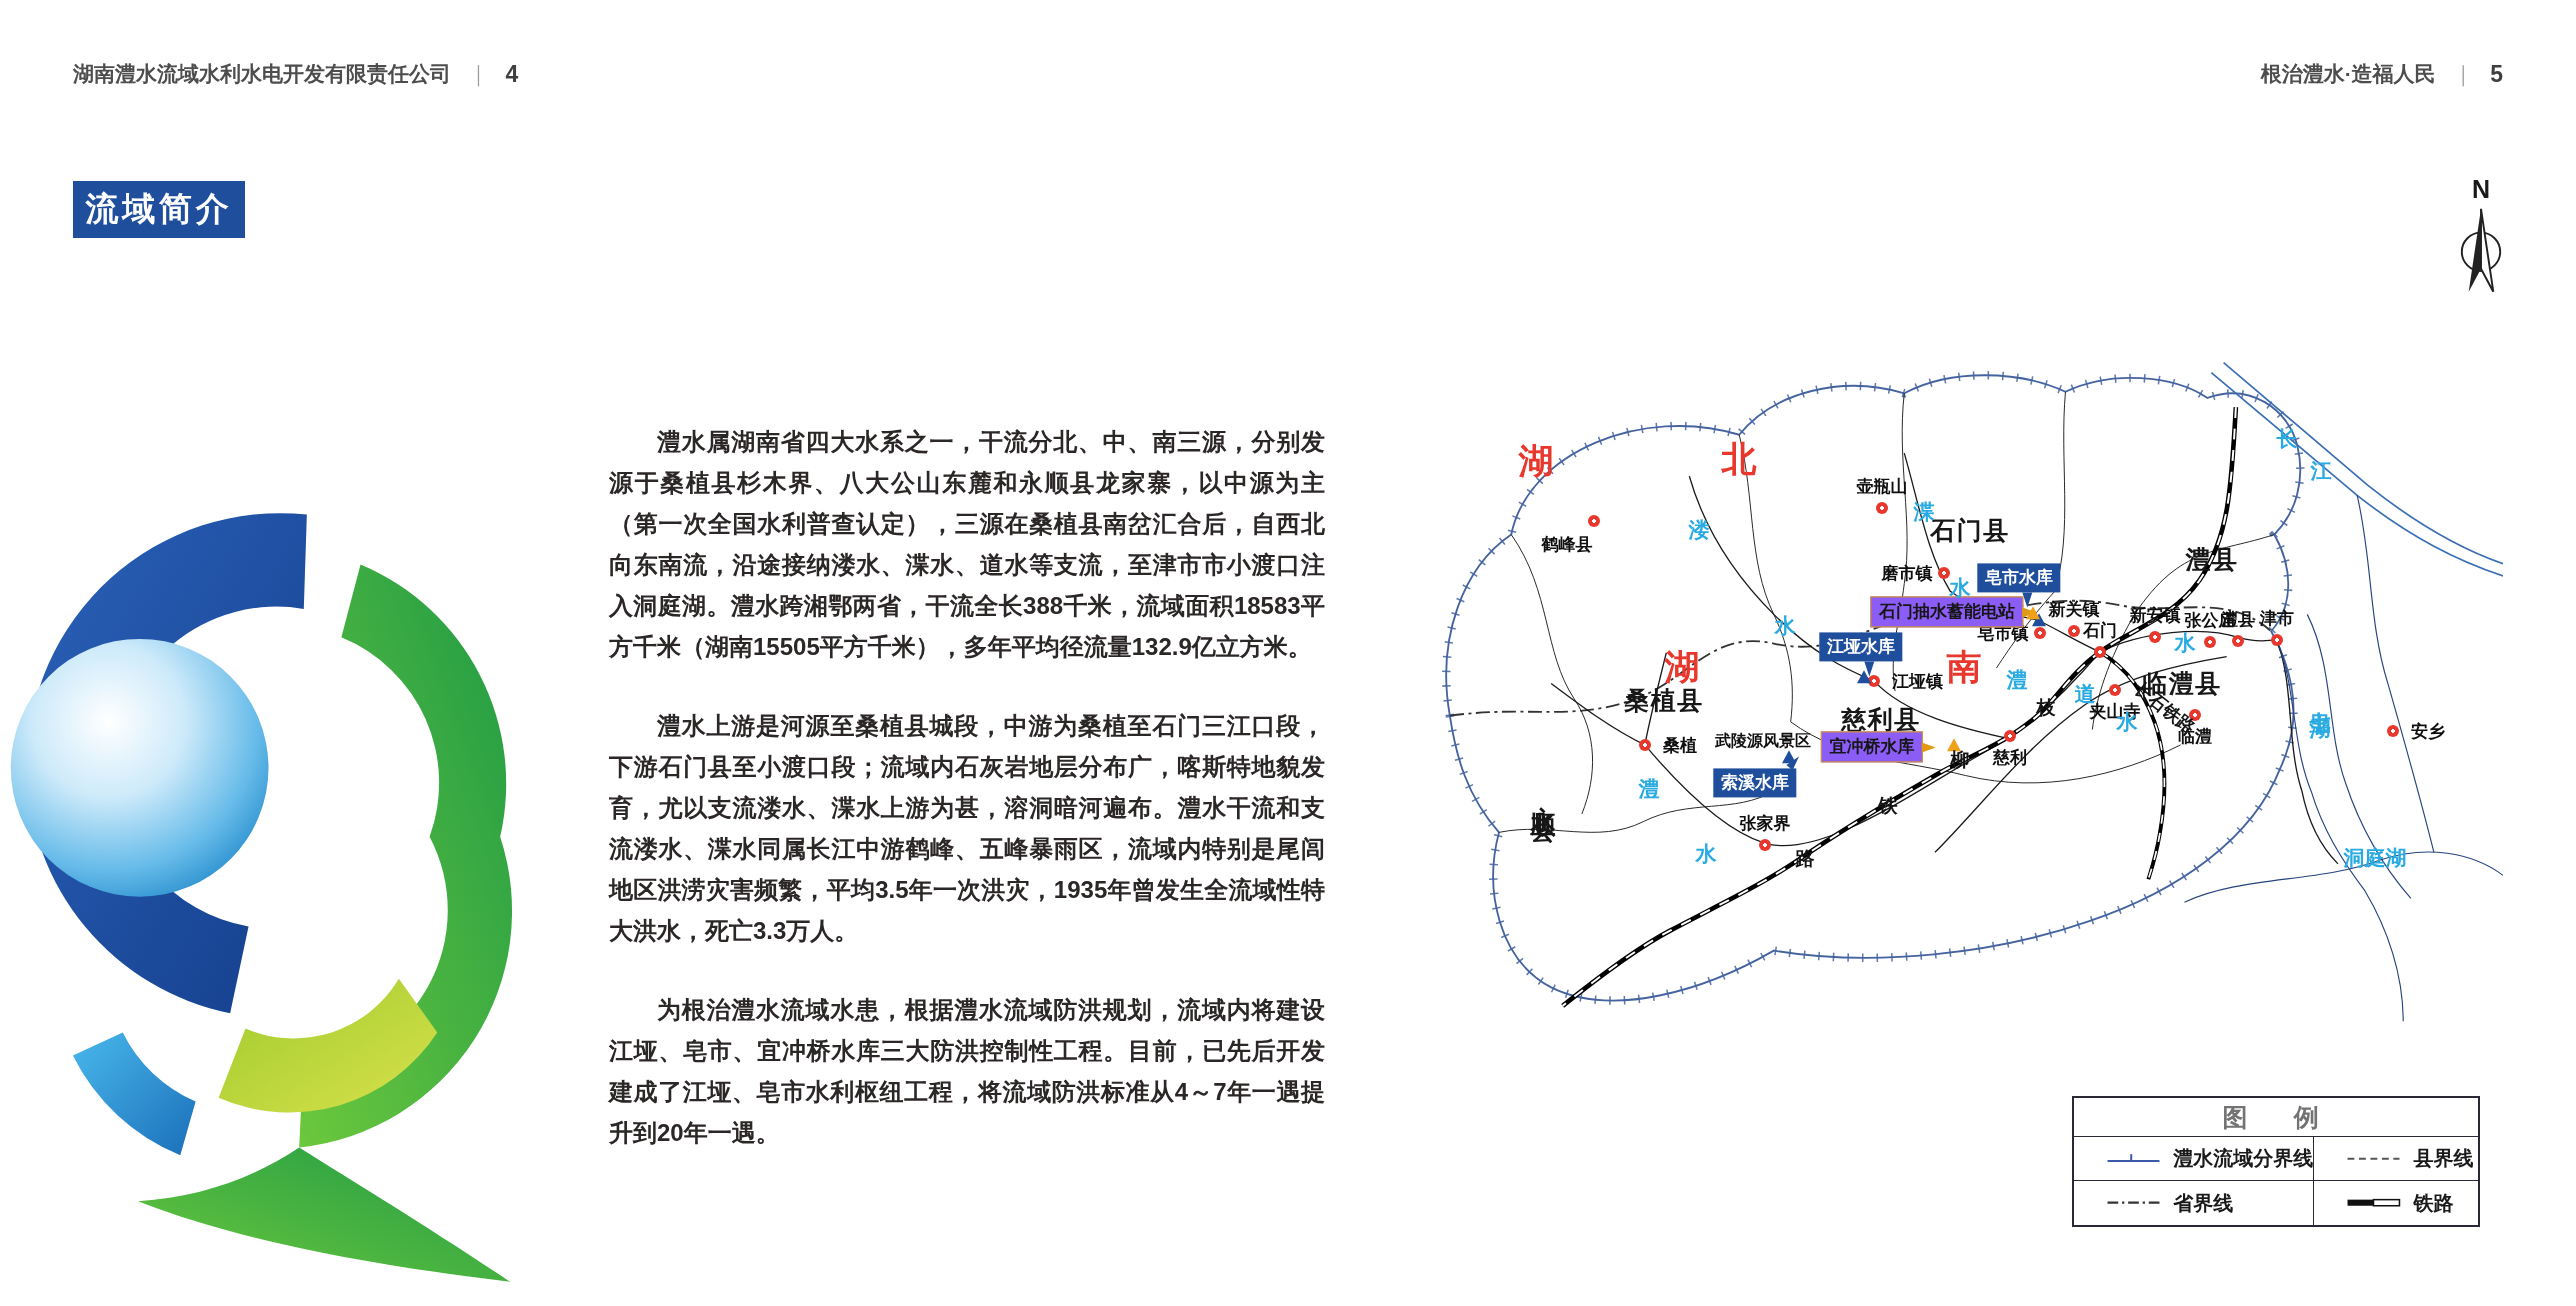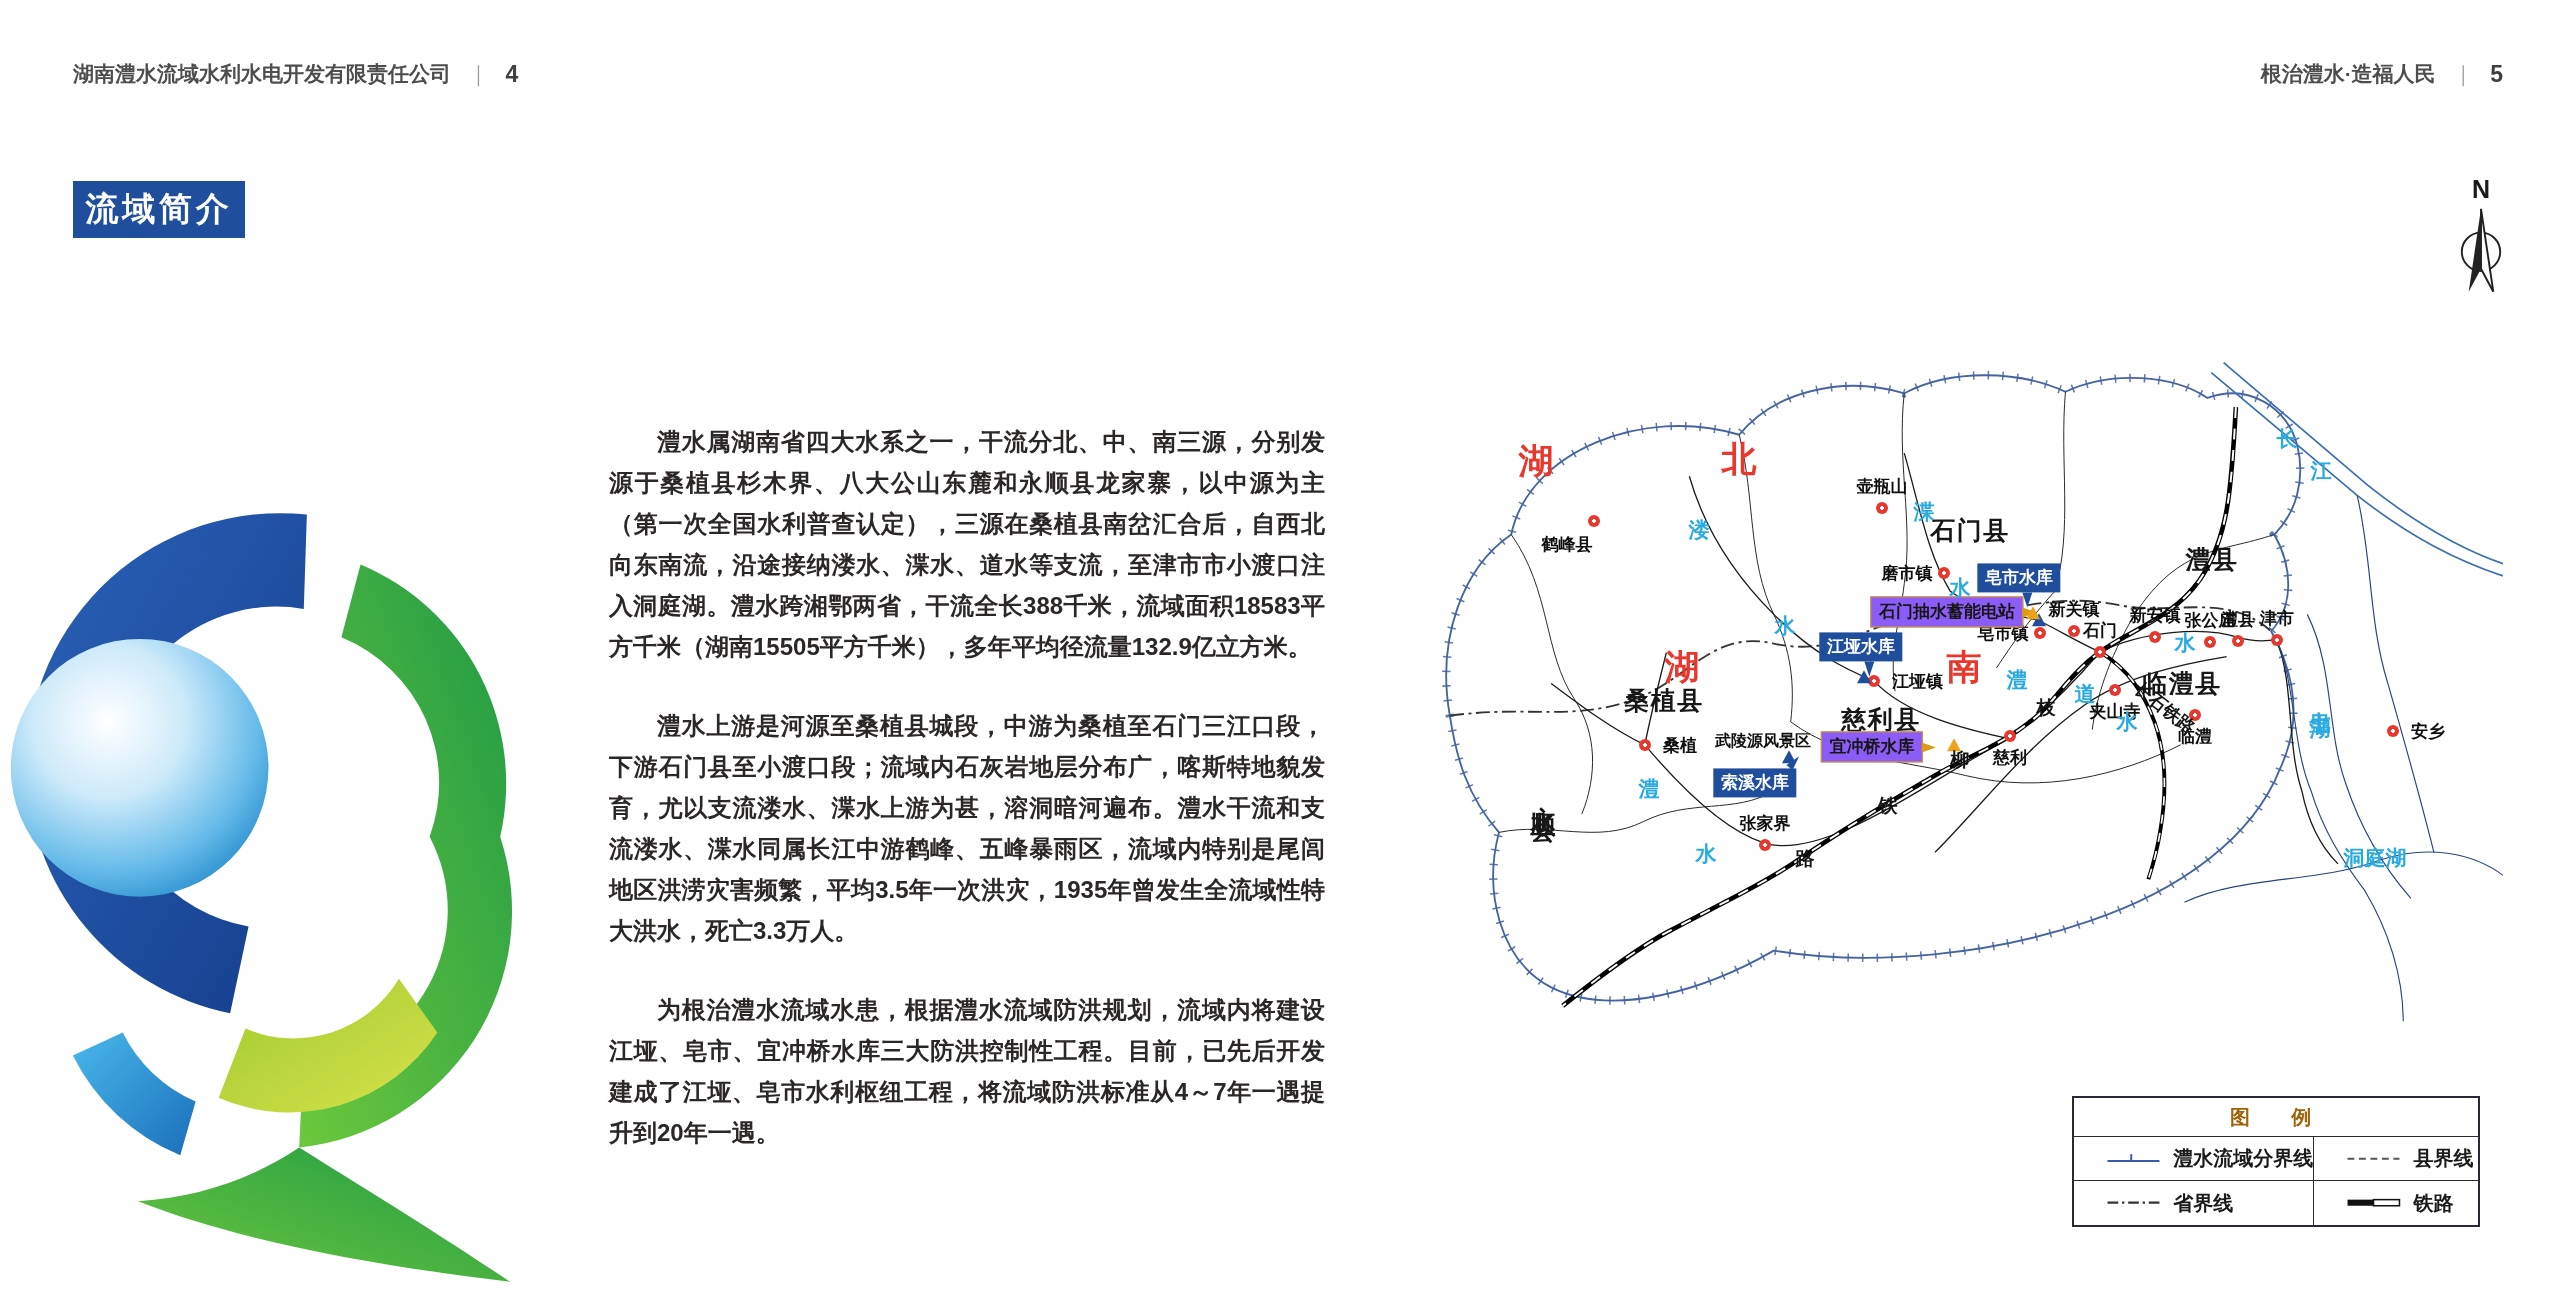--- a/index.html
+++ b/index.html
@@ -64,21 +64,21 @@
   .ptr-ur{left:92%;bottom:96%;border-left:4.6px solid transparent;border-right:4.6px solid transparent;
        border-bottom:15.4px solid #1e4e9c;transform:rotate(40deg);}
   .dam{position:absolute;width:0;height:0;border-left:7.7px solid transparent;
        border-right:7.7px solid transparent;transform:translate(-50%,-60%);}
   .dam-blue{border-bottom:13px solid #1e4e9c;}
   .dam-orange{border-bottom:13px solid #f0a11a;}
   
   .legend{position:absolute;left:2072px;top:1096px;width:408px;height:131px;
        border:2.3px solid #2a2836;box-sizing:border-box;background:#fff;}
   .legend .ltitle{height:38px;border-bottom:1.5px solid #2a2836;display:flex;align-items:center;
-       justify-content:center;font-size:20px;font-weight:800;color:#a16207;letter-spacing:10.7px;}
+       justify-content:center;font-size:25px;font-weight:800;color:#737373;letter-spacing:10.7px;}
   .legend .lgrid{display:grid;grid-template-columns:1fr 1fr;grid-template-rows:1fr 1fr;height:88px;}
   .legend .lcell{display:flex;align-items:center;gap:12.3px;padding-left:32px;box-sizing:border-box;}
   .legend .lcell.c1{border-right:1.5px solid #2a2836;}
   .legend .lcell.r1{border-bottom:1.5px solid #2a2836;}
   .legend .llabel{font-size:20px;font-weight:800;color:#1a1a1a;white-space:nowrap;}
 </style>
 </head>
 <body>
 
 <div class="page">

